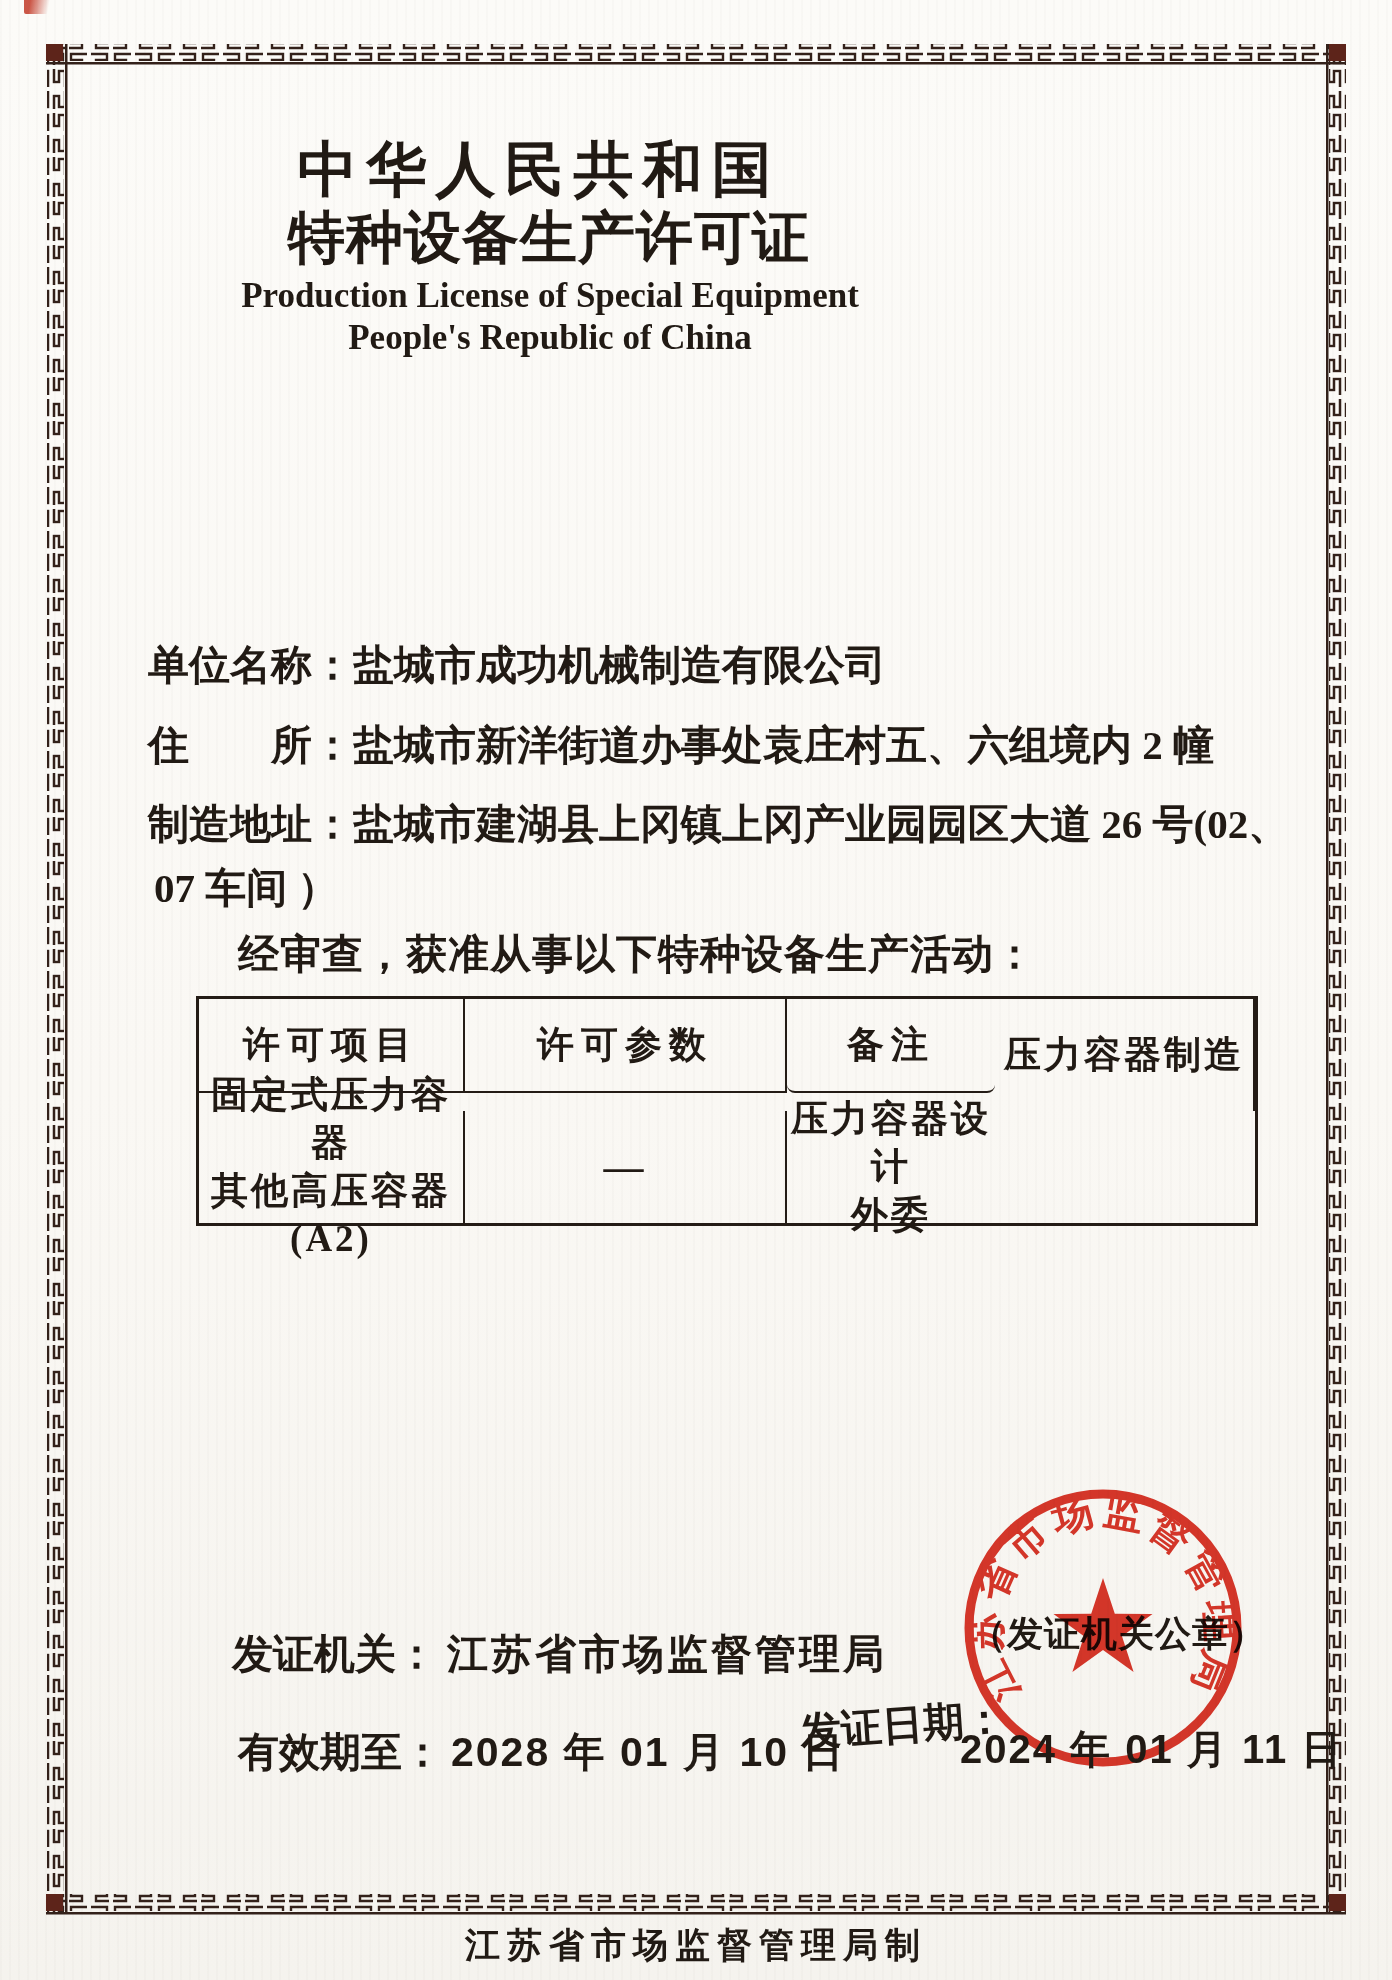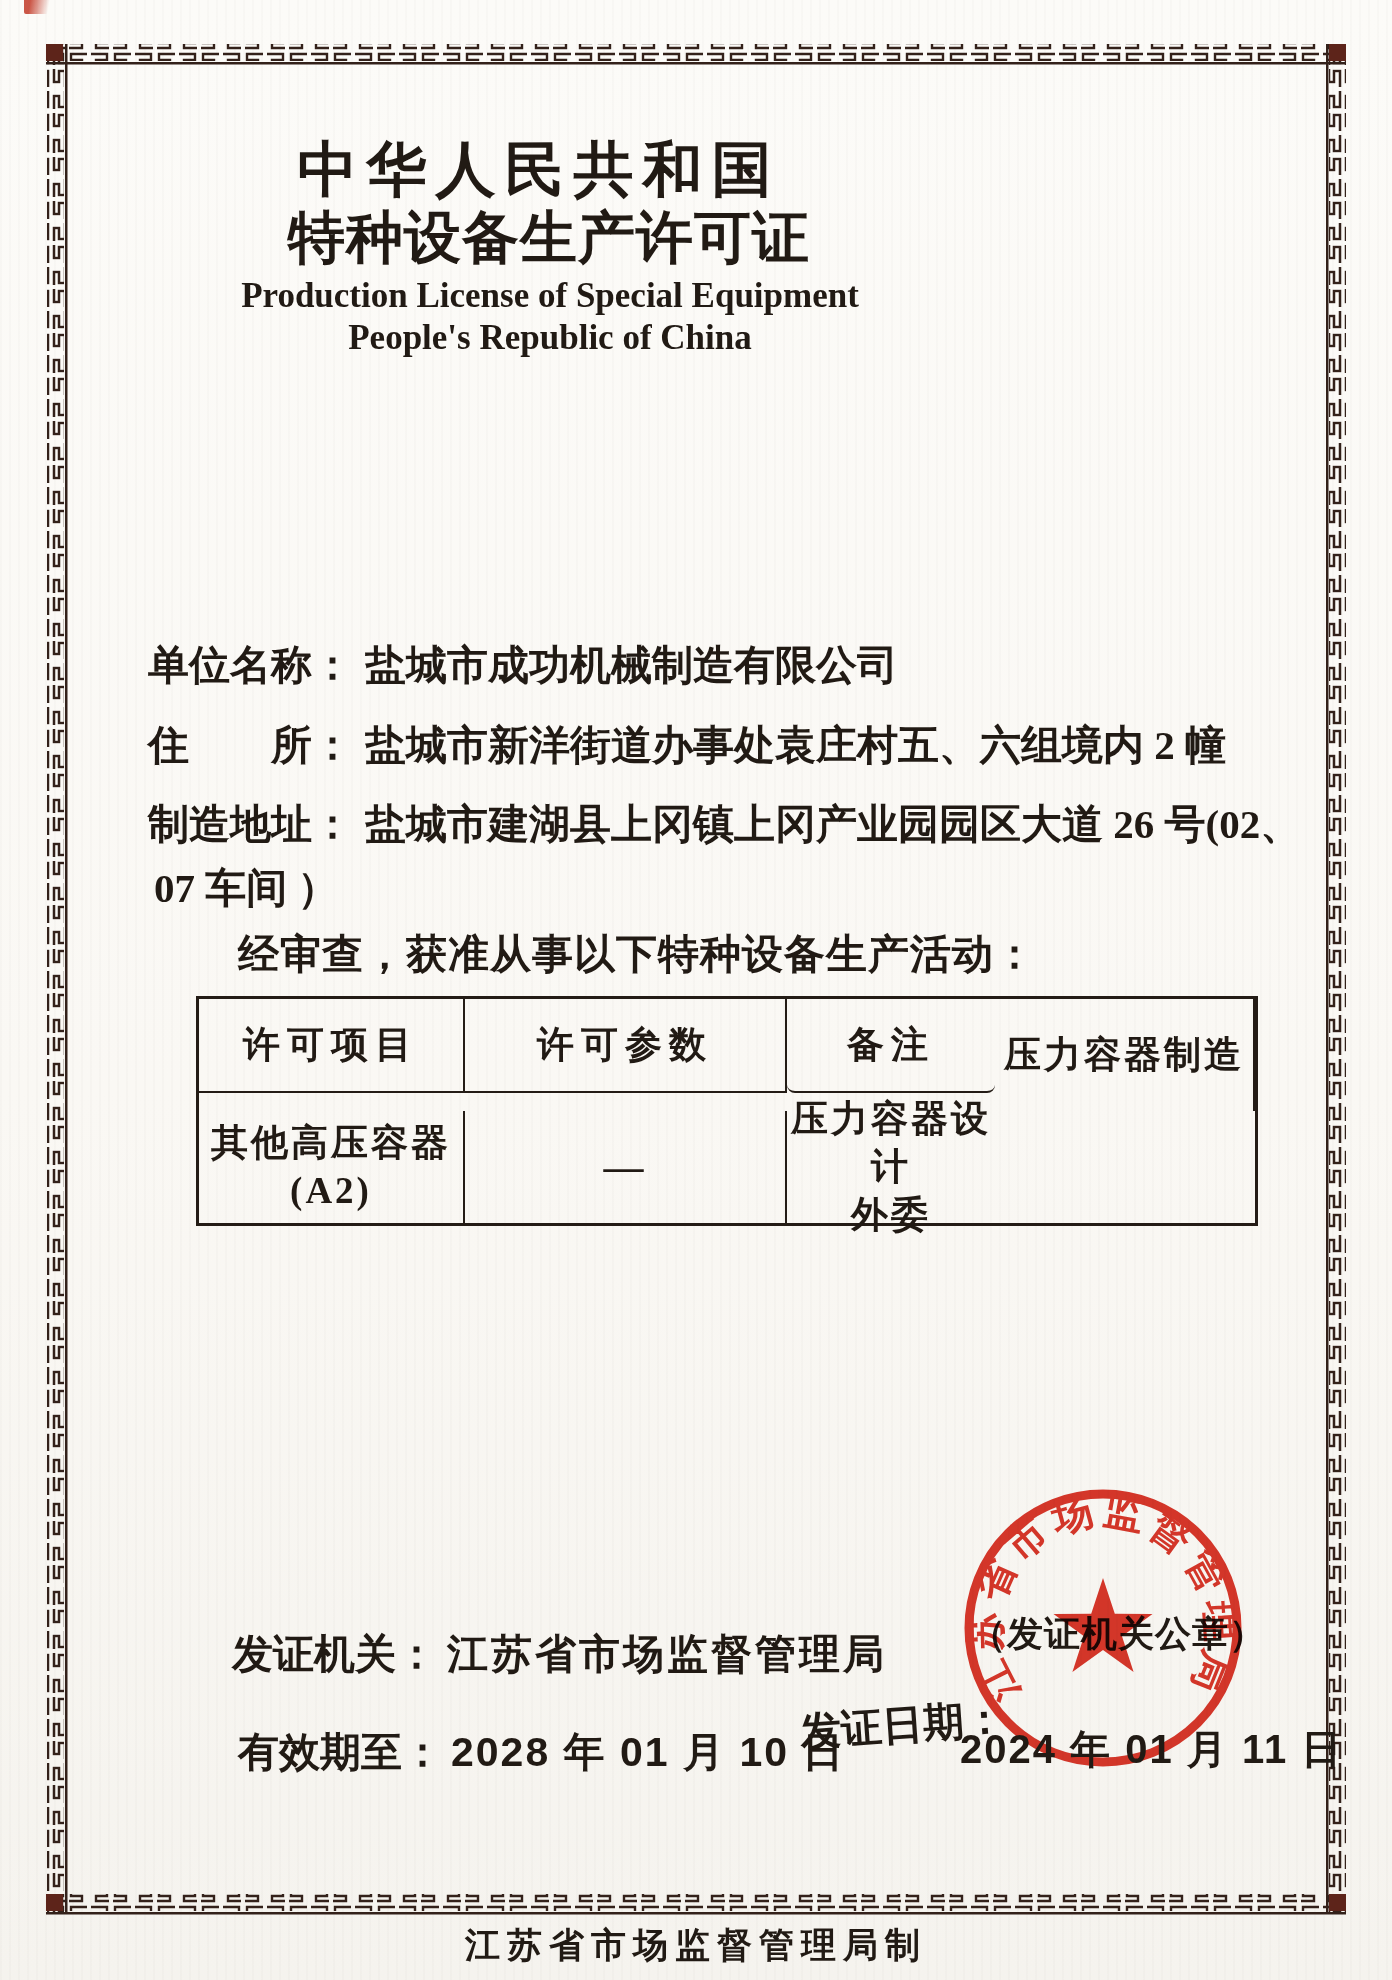--- a/index.html
+++ b/index.html
@@ -17,21 +17,21 @@
   .t1{top:130px;left:0;width:1078px;text-align:center;font-size:60px;font-weight:bold;letter-spacing:9px;}
   .t2{top:200px;left:0;width:1098px;text-align:center;font-size:57px;font-weight:bold;letter-spacing:1px;}
   .te1{top:276px;left:0;width:1100px;text-align:center;font-size:35px;font-weight:bold;}
   .te2{top:318px;left:0;width:1100px;text-align:center;font-size:35px;font-weight:bold;}
   .serial{left:888px;top:541px;font-size:38px;letter-spacing:1px;}
   .field{font-size:41px;font-weight:600;white-space:nowrap;}
   .f1{left:148px;top:638px;}
   .f2{left:148px;top:718px;}
   .f3{left:148px;top:797px;}
   .f4{left:154px;top:861px;}
-  .fvalue{margin-left:12px;}
+  .fvalue{margin-left:0;}
   .review{left:238px;top:927px;font-size:41px;font-weight:600;letter-spacing:1px;}
   .lic-table{
     left:196px;top:996px;display:grid;
     grid-template-columns:266px 322px 208px 260px;
     border:3px solid #241c16;background:transparent;
   }
   .cell{
     border-right:2px solid #241c16;border-bottom:2px solid #241c16;
     display:flex;flex-direction:column;align-items:center;justify-content:center;
     font-size:37px;font-weight:600;line-height:1.3;text-align:center;
@@ -109,20 +109,21 @@
 
   <div class="abs review">经审查，获准从事以下特种设备生产活动：</div>
 
   <div class="abs lic-table">
     <div class="cell hdr">许可项目</div>
     <div class="cell hdr">许可参数</div>
     <div class="cell hdr last-col">备注</div>
 
     <div class="cell dat last-row">压力容器制造</div>
     <div class="cell dat last-row">
+      <div>固定式压力容器</div>
       <div>其他高压容器(A2)</div>
     </div>
     <div class="cell dat last-row dash">—</div>
     <div class="cell dat last-row last-col">
       <div>压力容器设计</div>
       <div>外委</div>
     </div>
   </div>
 
   <div class="abs issuer">

